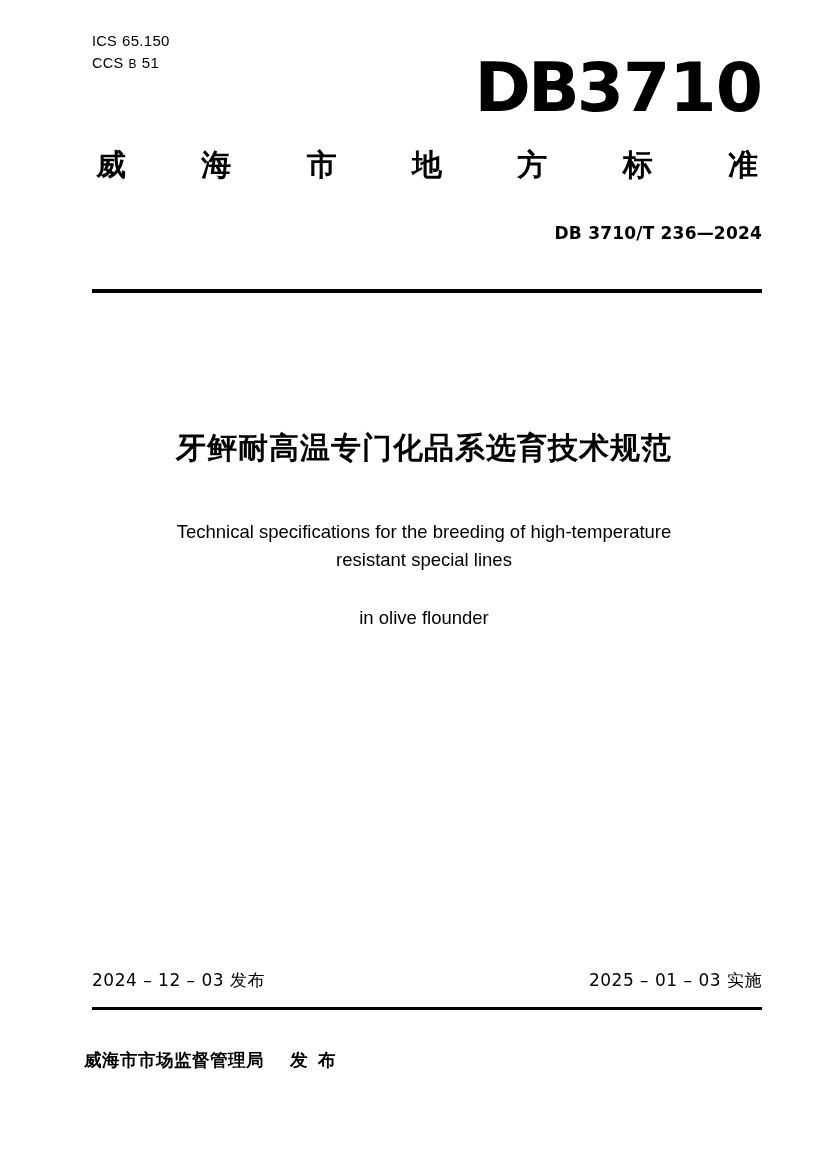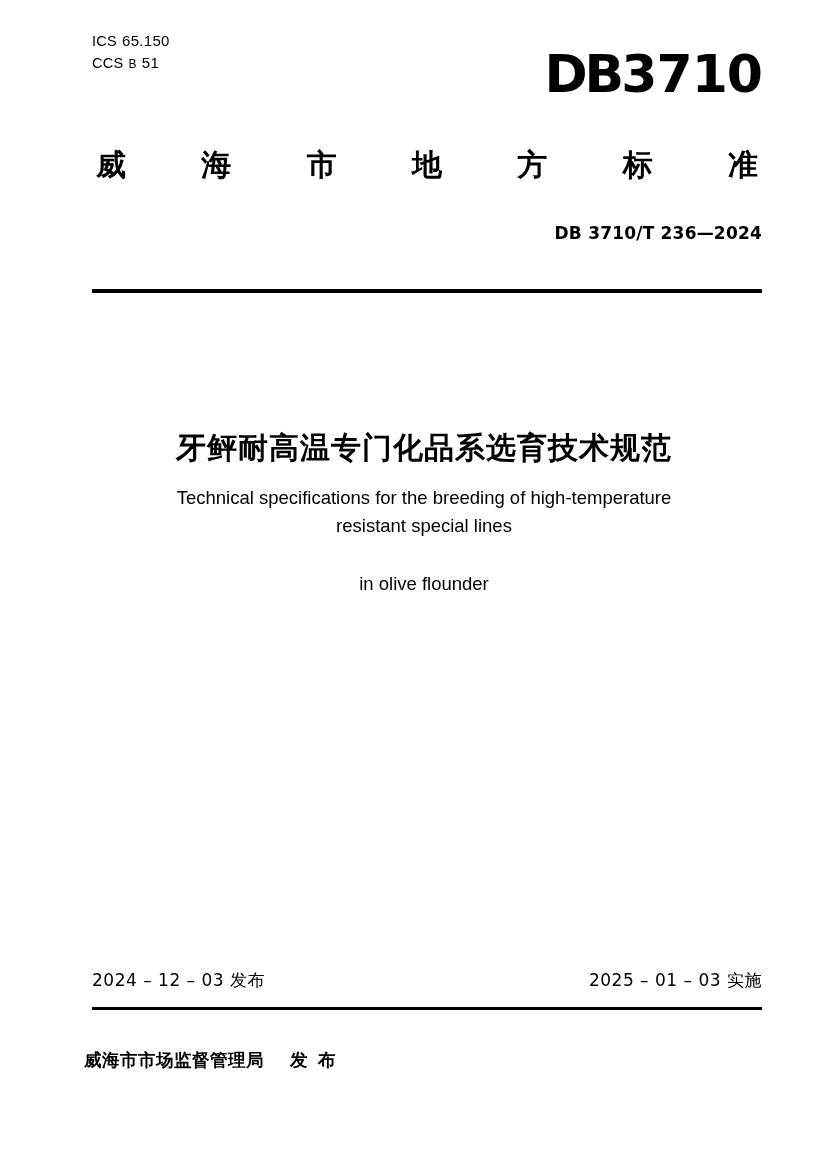--- a/index.html
+++ b/index.html
@@ -43,24 +43,24 @@
     font-size: 15px;
     margin-left: 5px;
   }
   .ics-sub {
     font-size: 12px;
   }
 
   .db-number {
     position: absolute;
     right: 0px;
-    top: 18px;
-    font-family: "DejaVu Sans", sans-serif;
-    font-weight: bold;
-    font-size: 52px;
+    top: 24px;
+    font-family: "DejaVu Sans", sans-serif;
+    font-weight: bold;
+    font-size: 68px;
     line-height: 1;
     letter-spacing: -1px;
     white-space: nowrap;
   }
   .db-number .db-prefix {
     letter-spacing: -3px;
   }
 
   .std-title {
     position: absolute;
@@ -109,21 +109,21 @@
     text-align: center;
   }
   .title-cn {
     font-family: "DejaVu Sans", sans-serif;
     font-weight: bold;
     font-size: 30px;
     letter-spacing: 1px;
     line-height: 1.2;
   }
   .title-en {
-    margin-top: 18px;
+    margin-top: 52px;
     font-size: 18.5px;
     line-height: 1.5;
     font-family: "Liberation Sans", sans-serif;
   }
   .title-en-2 {
     margin-top: 30px;
     font-size: 18.5px;
     line-height: 1.5;
     font-family: "Liberation Sans", sans-serif;
   }

